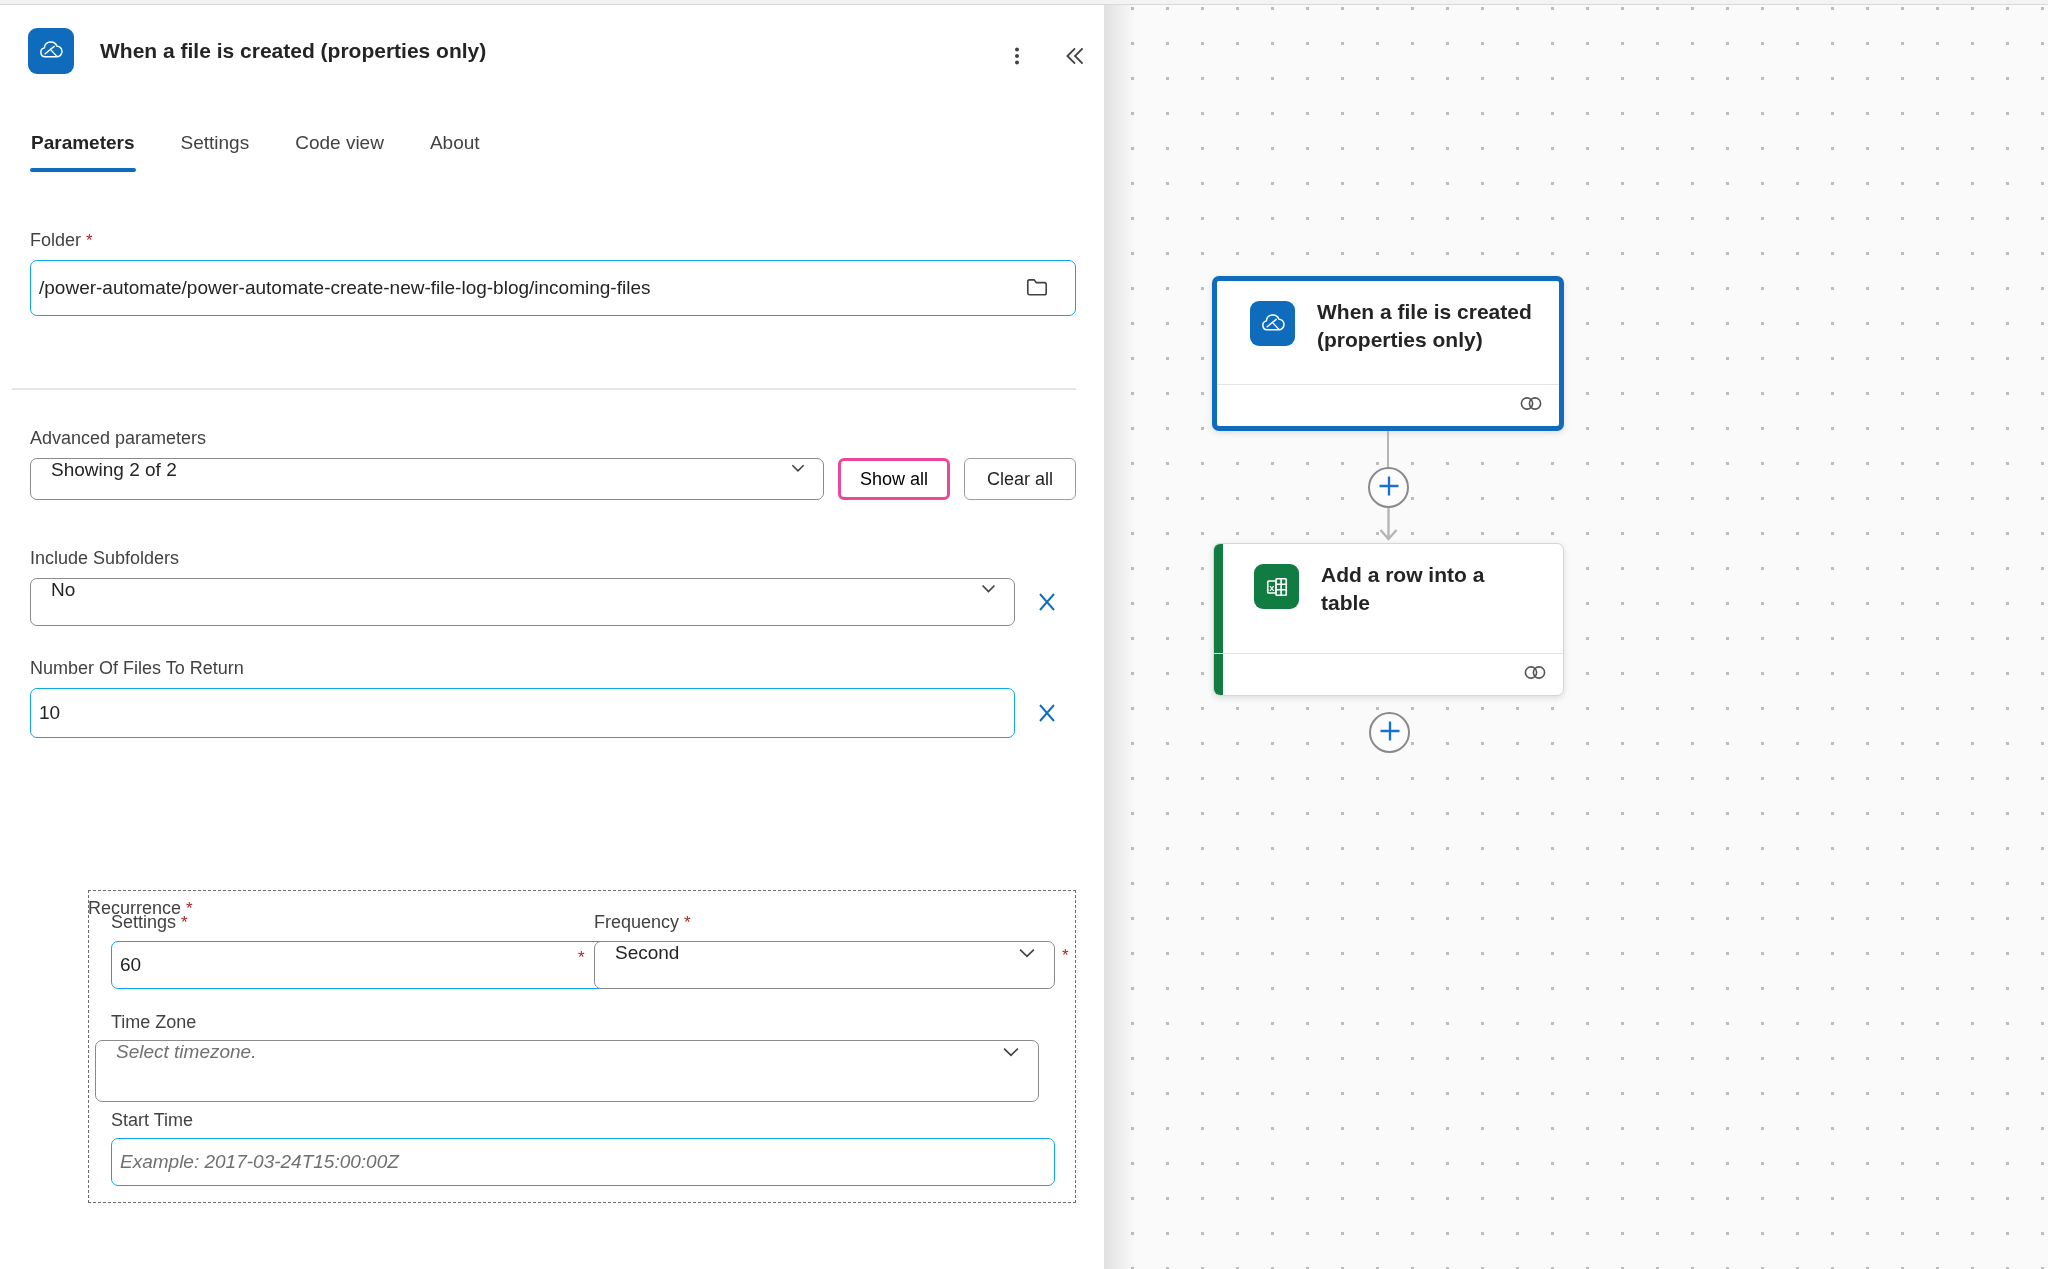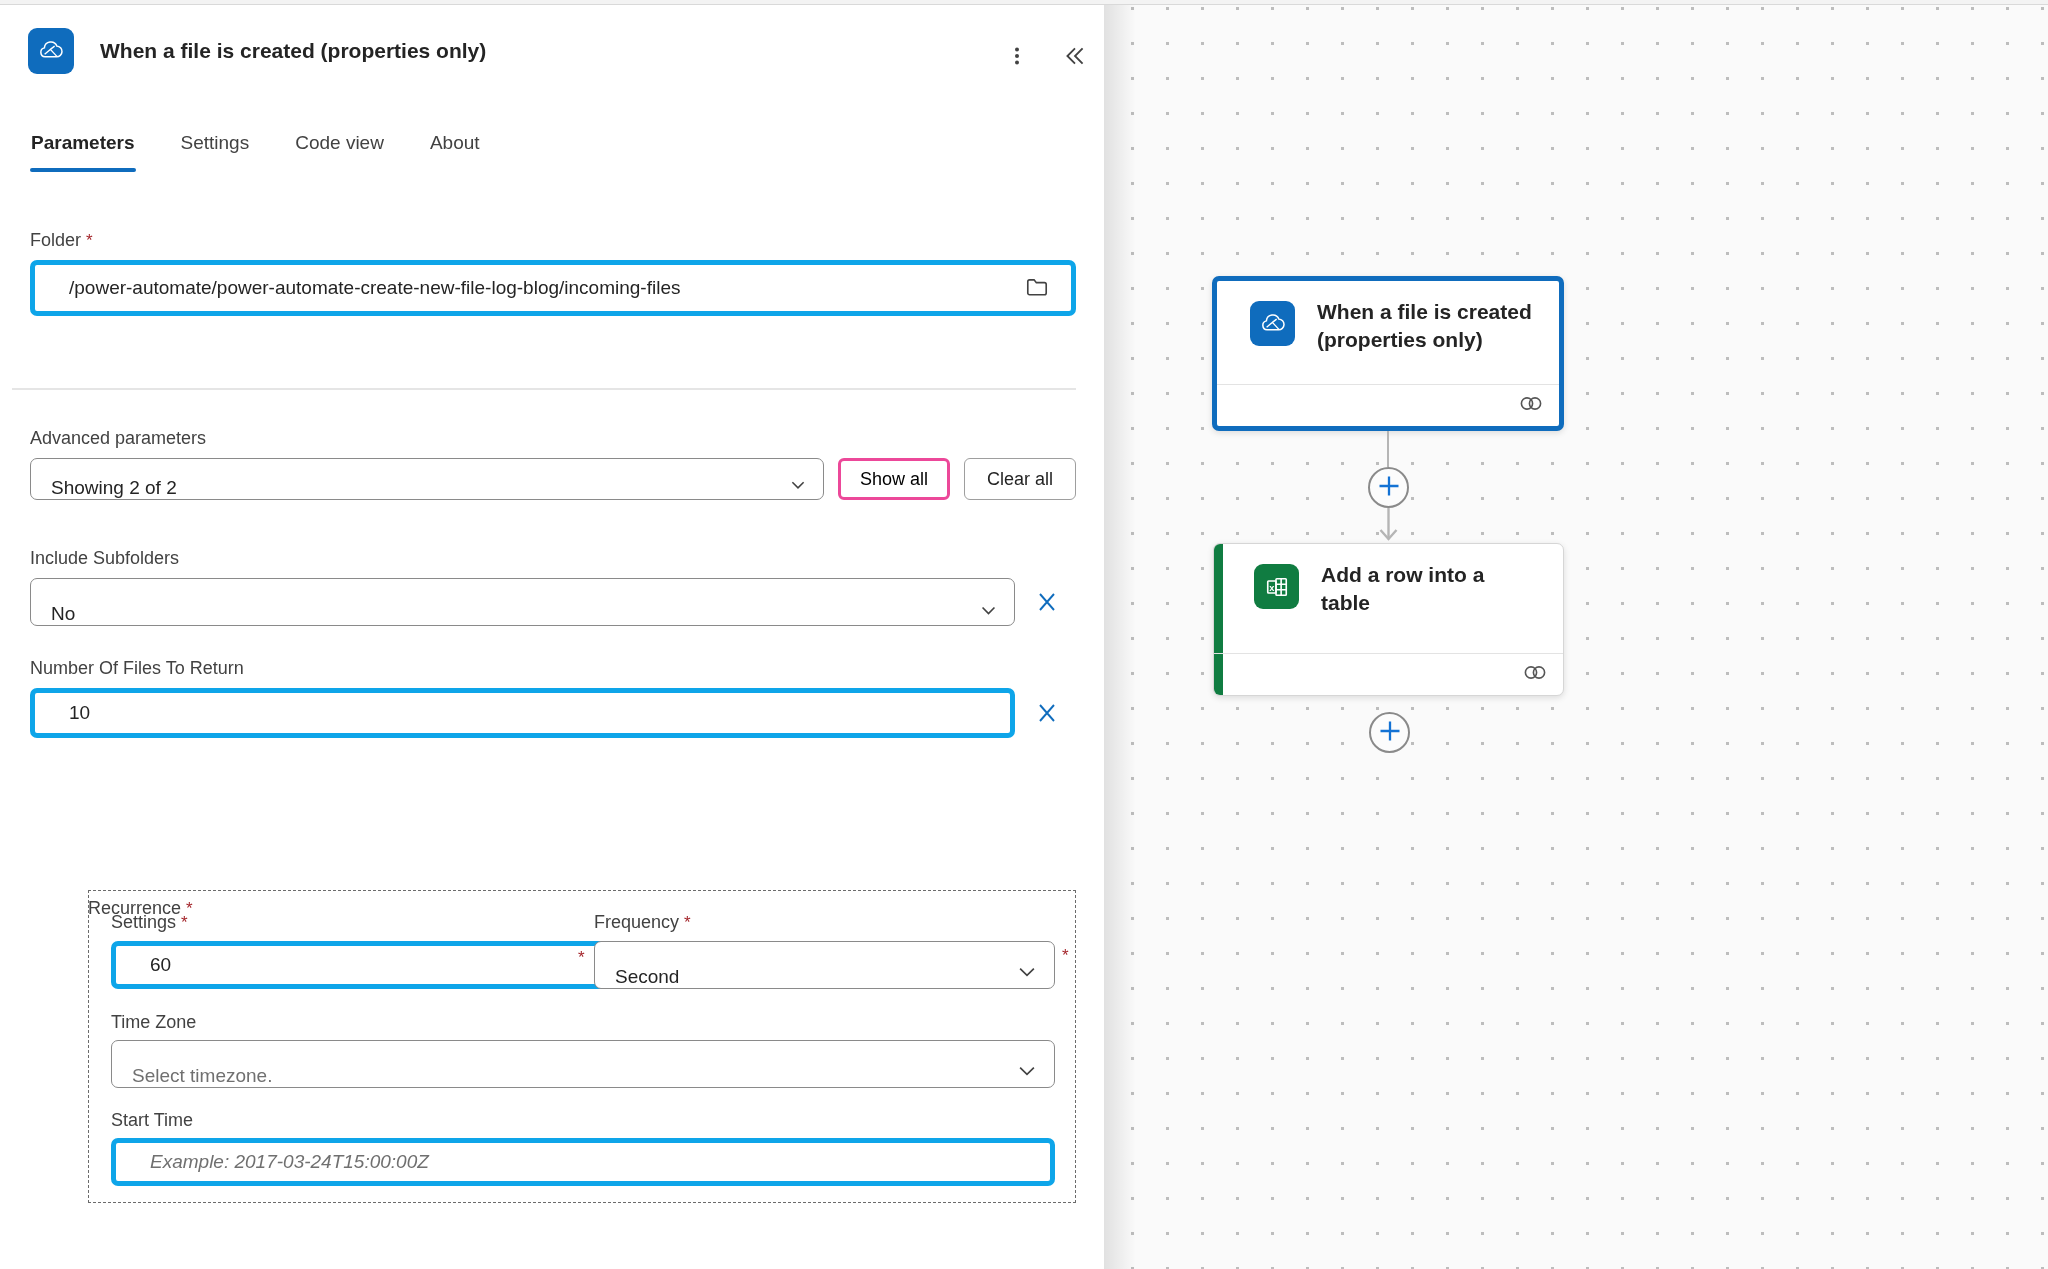--- a/index.html
+++ b/index.html
@@ -26,24 +26,24 @@
   .tabs { position:absolute; left:30px; top:128px; display:flex; gap:44px; }
   .tab { position:relative; font-size:19px; color:#424242; padding:4px 1px 18px; cursor:pointer;
     background:none; border:none; font-family:inherit; }
   .tab.active { font-weight:bold; color:#242424; }
   .tab.active::after { content:""; position:absolute; left:0; right:0; bottom:0; height:4px;
     border-radius:3px; background:#0f6cbd; }
 
   .field-label { position:absolute; font-size:18px; color:#424242; }
   .req { color:#a4262c; margin-left:5px; font-size:17px; }
 
-  .text-input { position:absolute; border:5px solid #0ea5e9; border-radius:7px; background:#fff;
-    font-size:19px; color:#242424; padding:0 34px; font-family:inherit; outline:none; }
+  .text-input { position:absolute; border:1px solid #0ea5e9; border-radius:7px; background:#fff;
+    font-size:19px; color:#242424; padding:0 8px; font-family:inherit; outline:none; }
   .dropdown { position:absolute; border:1px solid #8a8a8a; border-radius:7px; background:#fff;
-    display:flex; align-items:flex-end; padding:0 16px 0 20px; font-size:19px; color:#242424; cursor:pointer; }
+    display:flex; align-items:flex-start; padding:0 16px 0 20px; font-size:19px; color:#242424; cursor:pointer; }
   .dropdown .dd-text { flex:1 1 auto; overflow:hidden; white-space:nowrap; }
   .dropdown .placeholder { color:#707070; }
   .chev { flex:0 0 auto; }
 
   .divider { position:absolute; left:12px; top:388px; width:1064px; height:2px; background:#e5e5e5; }
 
   .btn { position:absolute; border-radius:6px; background:#fff; font-size:18px; font-family:inherit;
     display:flex; align-items:center; justify-content:center; cursor:pointer; }
   .btn.disabled { border:3px solid #ec4899; color:#000000; cursor:default; }
   .btn.normal { border:1px solid #9e9e9e; color:#242424; }
@@ -218,21 +218,21 @@
         <svg width="22" height="22" viewBox="0 0 16 16" fill="none" stroke="#424242" stroke-width="1.2">
           <path d="M3 5.5 L8 10.5 L13 5.5"></path>
         </svg>
       </span>
     </div>
     <span class="req-float" style="left:1062px; top:946px;">*</span>
 
     <div class="field-label" style="left:111px; top:1012px;">
       <span>Time Zone</span>
     </div>
-    <div class="dropdown" style="left:111px; top:1040px; width:944px; height:48px;">
+    <div class="dropdown" style="left:95px; top:1040px; width:944px; height:62px;font-style:italic;">
       <span class="dd-text placeholder">Select timezone.</span>
       <span class="chev">
         <svg width="22" height="22" viewBox="0 0 16 16" fill="none" stroke="#424242" stroke-width="1.2">
           <path d="M3 5.5 L8 10.5 L13 5.5"></path>
         </svg>
       </span>
     </div>
 
     <div class="field-label" style="left:111px; top:1110px;">
       <span>Start Time</span>

